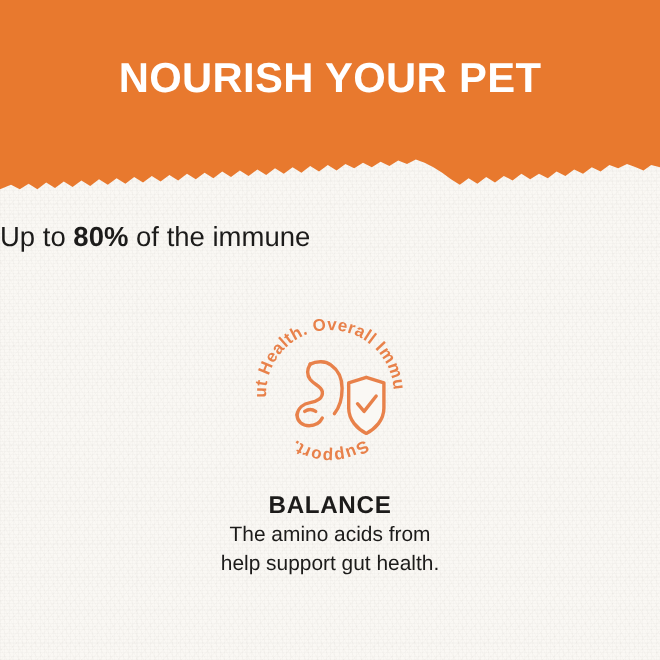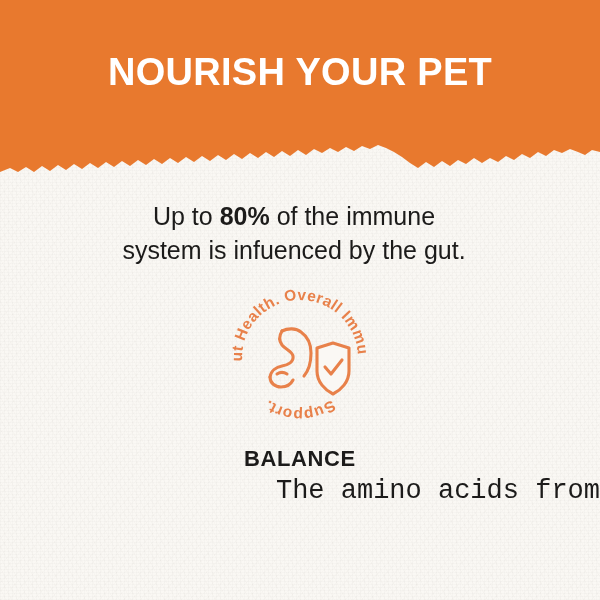--- a/index.html
+++ b/index.html
@@ -75,21 +75,20 @@
     white-space: nowrap;
   }
 
   
   .intro {
     position: absolute;
     top: 200px;
     left: 0;
     width: 588px;
     z-index: 3;
-    text-align: center;
     color: #1C1B1A;
     font-family: "Liberation Sans", sans-serif;
     font-size: 25px;
     line-height: 1.34;
   }
   .intro b { font-weight: bold; }
 
   
   .badge {
     position: absolute;
@@ -120,24 +119,23 @@
   }
   .balance-title {
     font-family: "Liberation Sans", sans-serif;
     font-weight: bold;
     font-size: 22px;
     letter-spacing: 0.6px;
     line-height: 1.15;
     margin-bottom: 3px;
   }
   .balance-body {
-    font-family: Liberation Mono, monospace;
-    font-size: 27px;
+    font-family: Liberation Sans, sans-serif;
+    font-size: 19px;
     line-height: 1.33;
-    text-align: right;
   }
   .balance-body div { white-space: nowrap; }
 </style>
 </head>
 <body>
 
 <div class="infographic">
 
   <div class="paper-texture"></div>
 
@@ -159,21 +157,20 @@
   </div>
 
   <div class="banner-text">
     <div class="banner-line">NOURISH YOUR PET</div>
   </div>
 
   <div class="intro">
     <div>
       <span>Up to </span><b>80%</b><span> of the immune</span>
     </div>
-    <div>system is infuenced by the gut.</div>
   </div>
 
   <div class="badge">
     <svg width="140" height="140" viewBox="0 0 140 140" xmlns="http://www.w3.org/2000/svg">
       <defs>
 
         <path id="arcTop" d="M 12,70 A 58,58 0 0 1 128,70" fill="none"></path>
 
         <path id="arcBottom" d="M 18,70 A 52,52 0 0 1 122,70" fill="none"></path>
       </defs>
@@ -215,16 +212,17 @@
                  Z"></path>
         <path d="M95,79 L101,86 L112,72" fill="none" stroke-width="3.1"></path>
       </g>
     </svg>
   </div>
 
   <div class="balance">
     <div class="balance-title">BALANCE</div>
     <div class="balance-body">
       <div>The amino acids from</div>
+      <div>help support gut health.</div>
     </div>
   </div>
 
 </div>
 
 </body></html>

